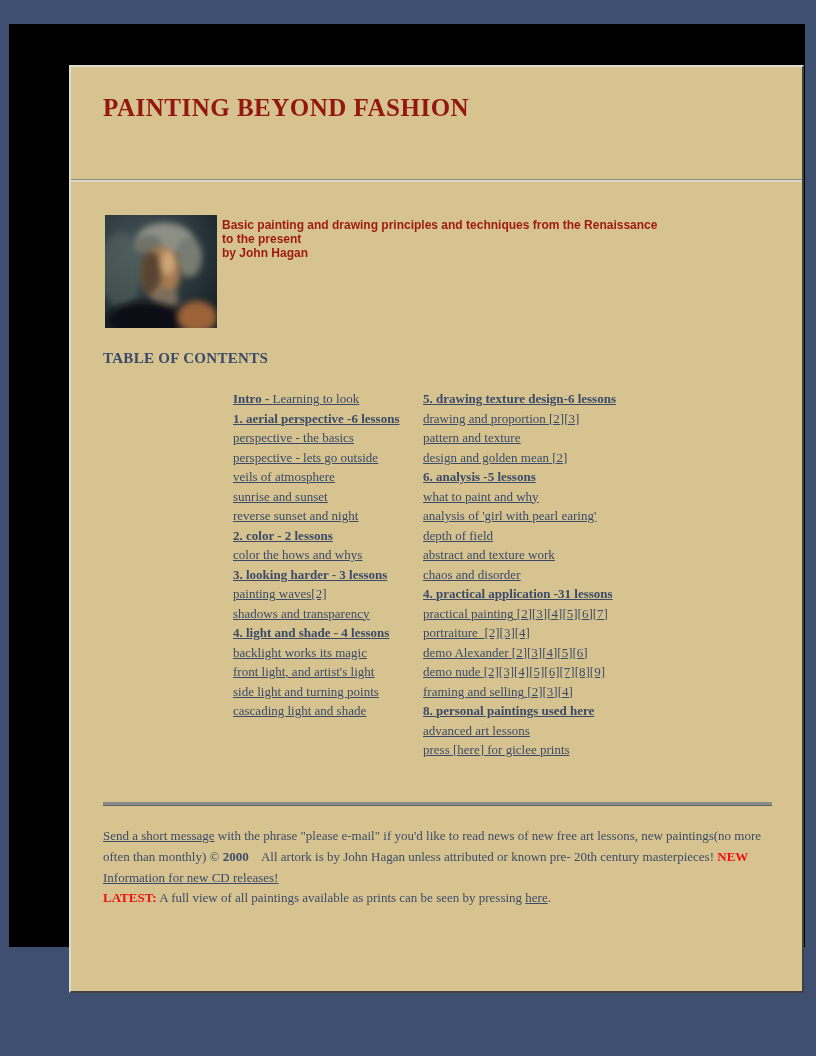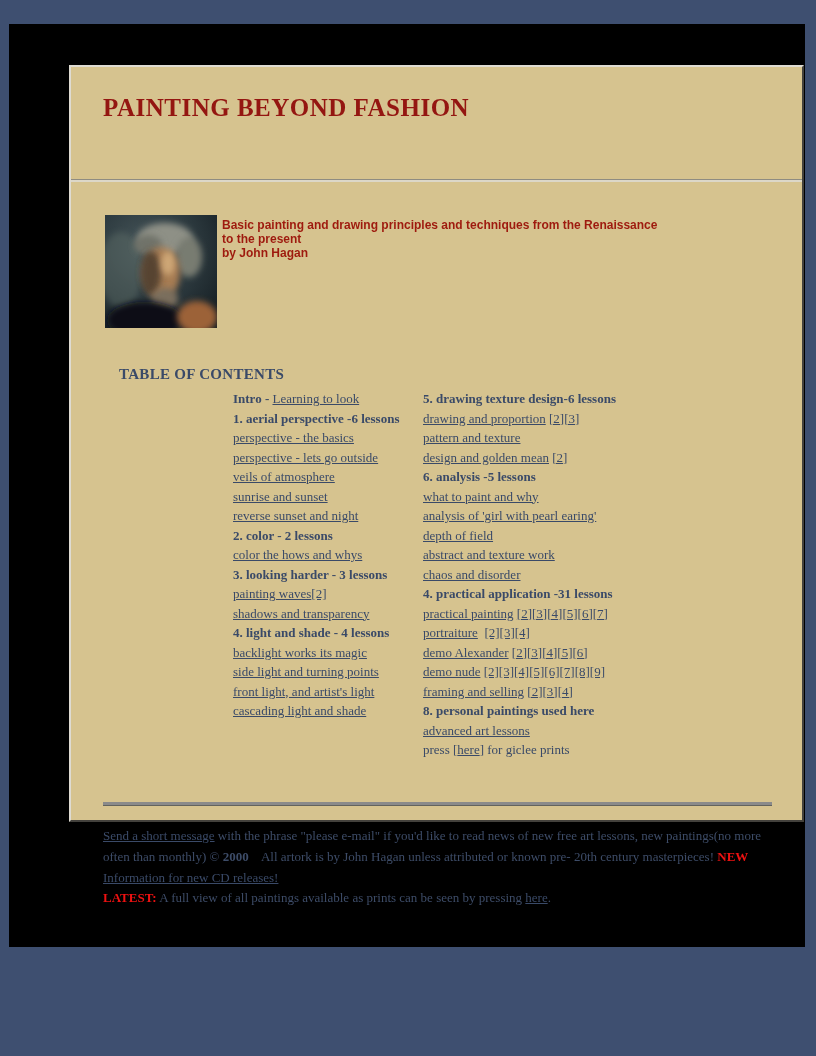--- a/index.html
+++ b/index.html
@@ -6,21 +6,21 @@
   body{
     width:816px;height:1056px;position:relative;overflow:hidden;
     background:#3e4f70;
     font-family:"Liberation Serif",serif;
   }
   .black-frame{
     position:absolute;left:9px;top:24px;width:796px;height:923px;
     background:#000000;
   }
   .content-panel{
-    position:absolute;left:69px;top:65px;width:735px;height:757px;
+    position:absolute;left:69px;top:65px;width:735px;height:928px;
     box-sizing:border-box;background:#d6c38f;
     border:2px solid;border-color:#dedbd2 #43413c #43413c #dedbd2;
   }
   .page-title{
     position:absolute;left:32px;top:27px;margin:0;
     font-family:"Liberation Serif",serif;font-size:25px;font-weight:bold;
     color:#941611;line-height:27px;letter-spacing:0.5px;white-space:nowrap;
   }
   .header-divider{
     position:absolute;left:0;right:0;top:112px;height:0;
@@ -28,32 +28,32 @@
   }
   .portrait{
     position:absolute;left:34px;top:148px;width:112px;height:113px;line-height:0;
   }
   .subtitle{
     position:absolute;left:151px;top:151px;
     font-family:"Liberation Sans",sans-serif;font-weight:bold;
     font-size:12px;line-height:14px;color:#9e1a0e;white-space:nowrap;
   }
   .toc-heading{
-    position:absolute;left:32px;top:283px;margin:16px;
+    position:absolute;left:32px;top:283px;margin:0;
     font-size:15px;font-weight:bold;color:#3a4a68;letter-spacing:0.3px;
   }
   .toc{
     position:absolute;left:162px;top:322px;display:flex;
   }
   .toc-col{
     white-space:nowrap;font-size:13px;line-height:19.5px;color:#3a4a68;
   }
   .toc-col-left{width:190px;}
   .toc-col-right{width:240px;}
-  .toc-line{height:19.5px;}
+  .toc-line{height:19.5px;text-decoration:underline;}
   .lnk{color:#3a4a68;text-decoration:underline;cursor:pointer;}
   .b{font-weight:bold;}
   .r{color:#ee1111;}
   .footer-rule{
     position:absolute;left:32px;top:735px;width:669px;height:3px;
     background:#8a8a8a;border-bottom:1px solid #63635e;
   }
   .footer{
     position:absolute;left:32px;top:759px;width:676px;
     font-size:13px;line-height:20.8px;color:#3d4c68;
@@ -114,22 +114,22 @@
         <div class="toc-line"><a href="#" class="lnk">veils of atmosphere</a></div>
         <div class="toc-line"><a href="#" class="lnk">sunrise and sunset</a></div>
         <div class="toc-line"><a href="#" class="lnk">reverse sunset and night</a></div>
         <div class="toc-line"><span class="b">2. color - 2 lessons</span></div>
         <div class="toc-line"><a href="#" class="lnk">color the hows and whys</a></div>
         <div class="toc-line"><span class="b">3. looking harder - 3 lessons</span></div>
         <div class="toc-line"><a href="#" class="lnk">painting waves</a><a href="#" class="lnk">[2]</a></div>
         <div class="toc-line"><a href="#" class="lnk">shadows and transparency</a></div>
         <div class="toc-line"><span class="b">4. light and shade - 4 lessons</span></div>
         <div class="toc-line"><a href="#" class="lnk">backlight works its magic</a></div>
+        <div class="toc-line"><a href="#" class="lnk">front light, and artist's light</a></div>
         <div class="toc-line"><a href="#" class="lnk">side light and turning points</a></div>
-        <div class="toc-line"><a href="#" class="lnk">front light, and artist's light</a></div>
         <div class="toc-line"><a href="#" class="lnk">cascading light and shade</a></div>
       </div>
     <div class="toc-col toc-col-right">
         <div class="toc-line"><span class="b">5. drawing texture design-6 lessons</span></div>
         <div class="toc-line"><a href="#" class="lnk">drawing and proportion</a><span> </span><a href="#" class="lnk">[2]</a><a href="#" class="lnk">[3]</a></div>
         <div class="toc-line"><a href="#" class="lnk">pattern and texture</a></div>
         <div class="toc-line"><a href="#" class="lnk">design and golden mean</a><span> </span><a href="#" class="lnk">[2]</a></div>
         <div class="toc-line"><span class="b">6. analysis -5 lessons</span></div>
         <div class="toc-line"><a href="#" class="lnk">what to paint and why</a></div>
         <div class="toc-line"><a href="#" class="lnk">analysis of 'girl with pearl earing'</a></div>

